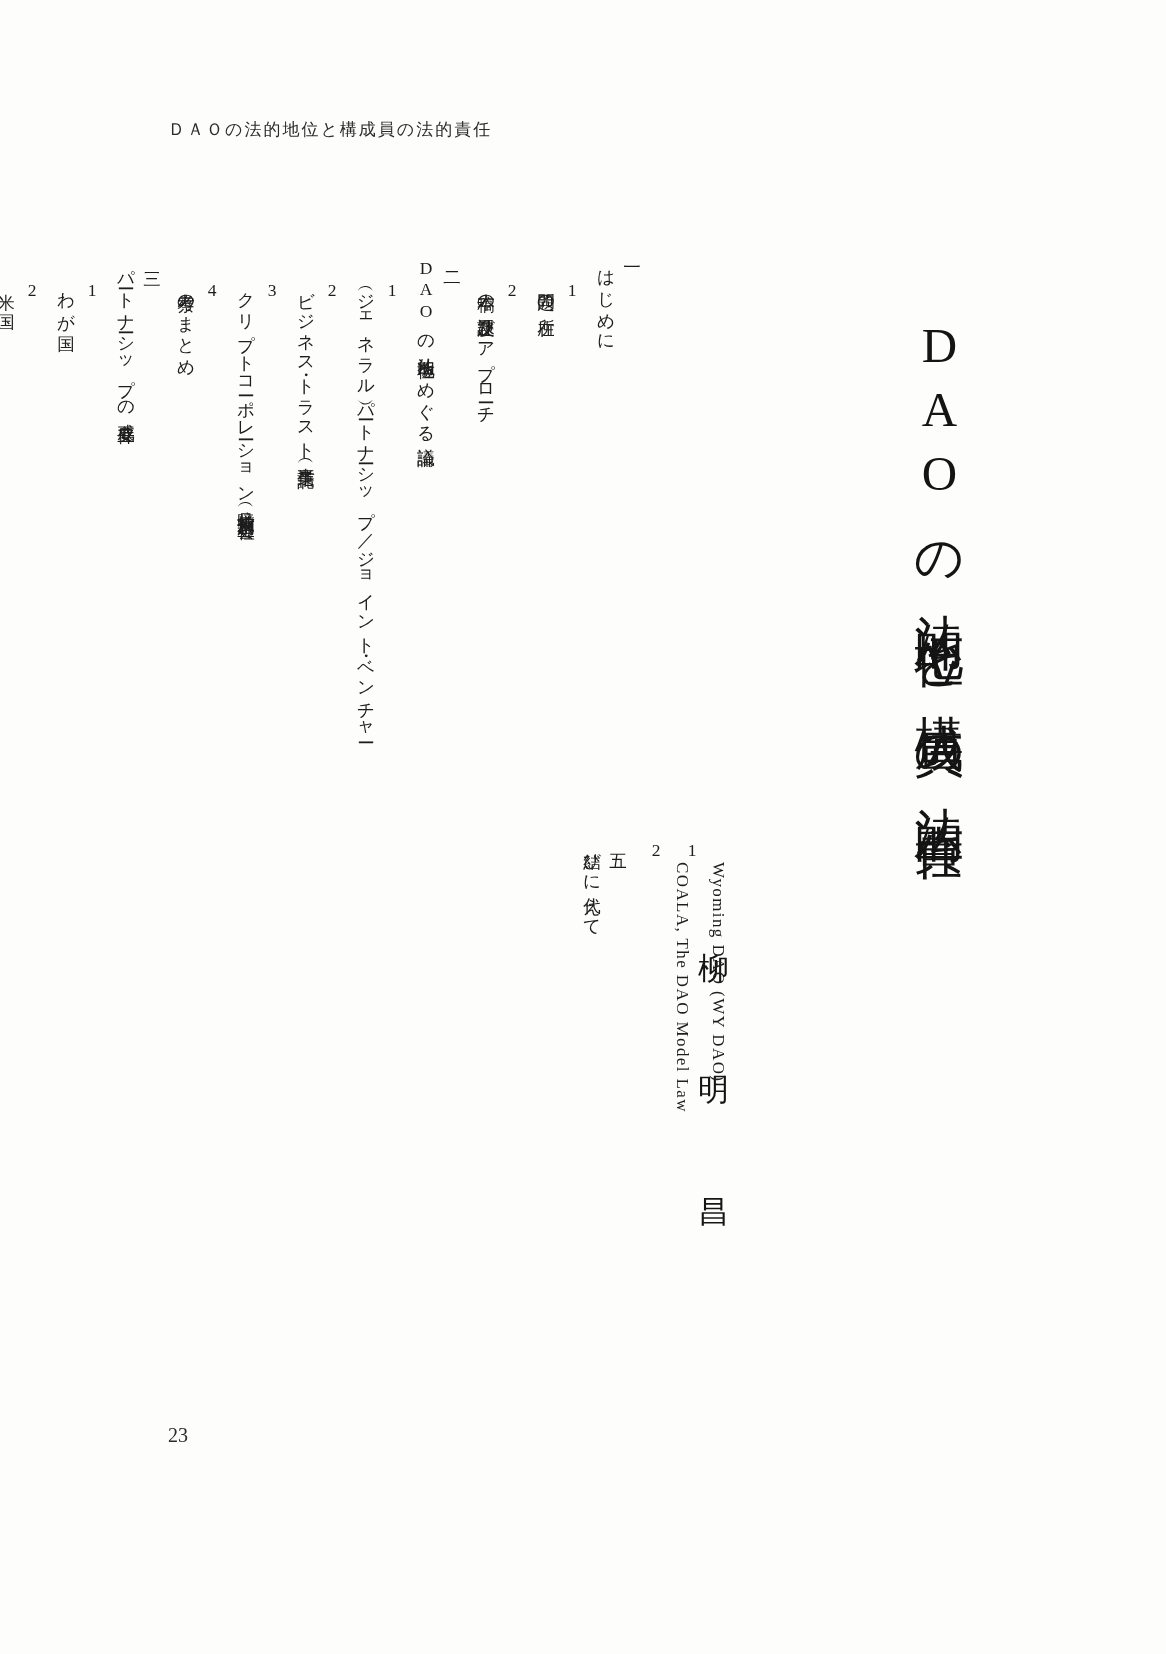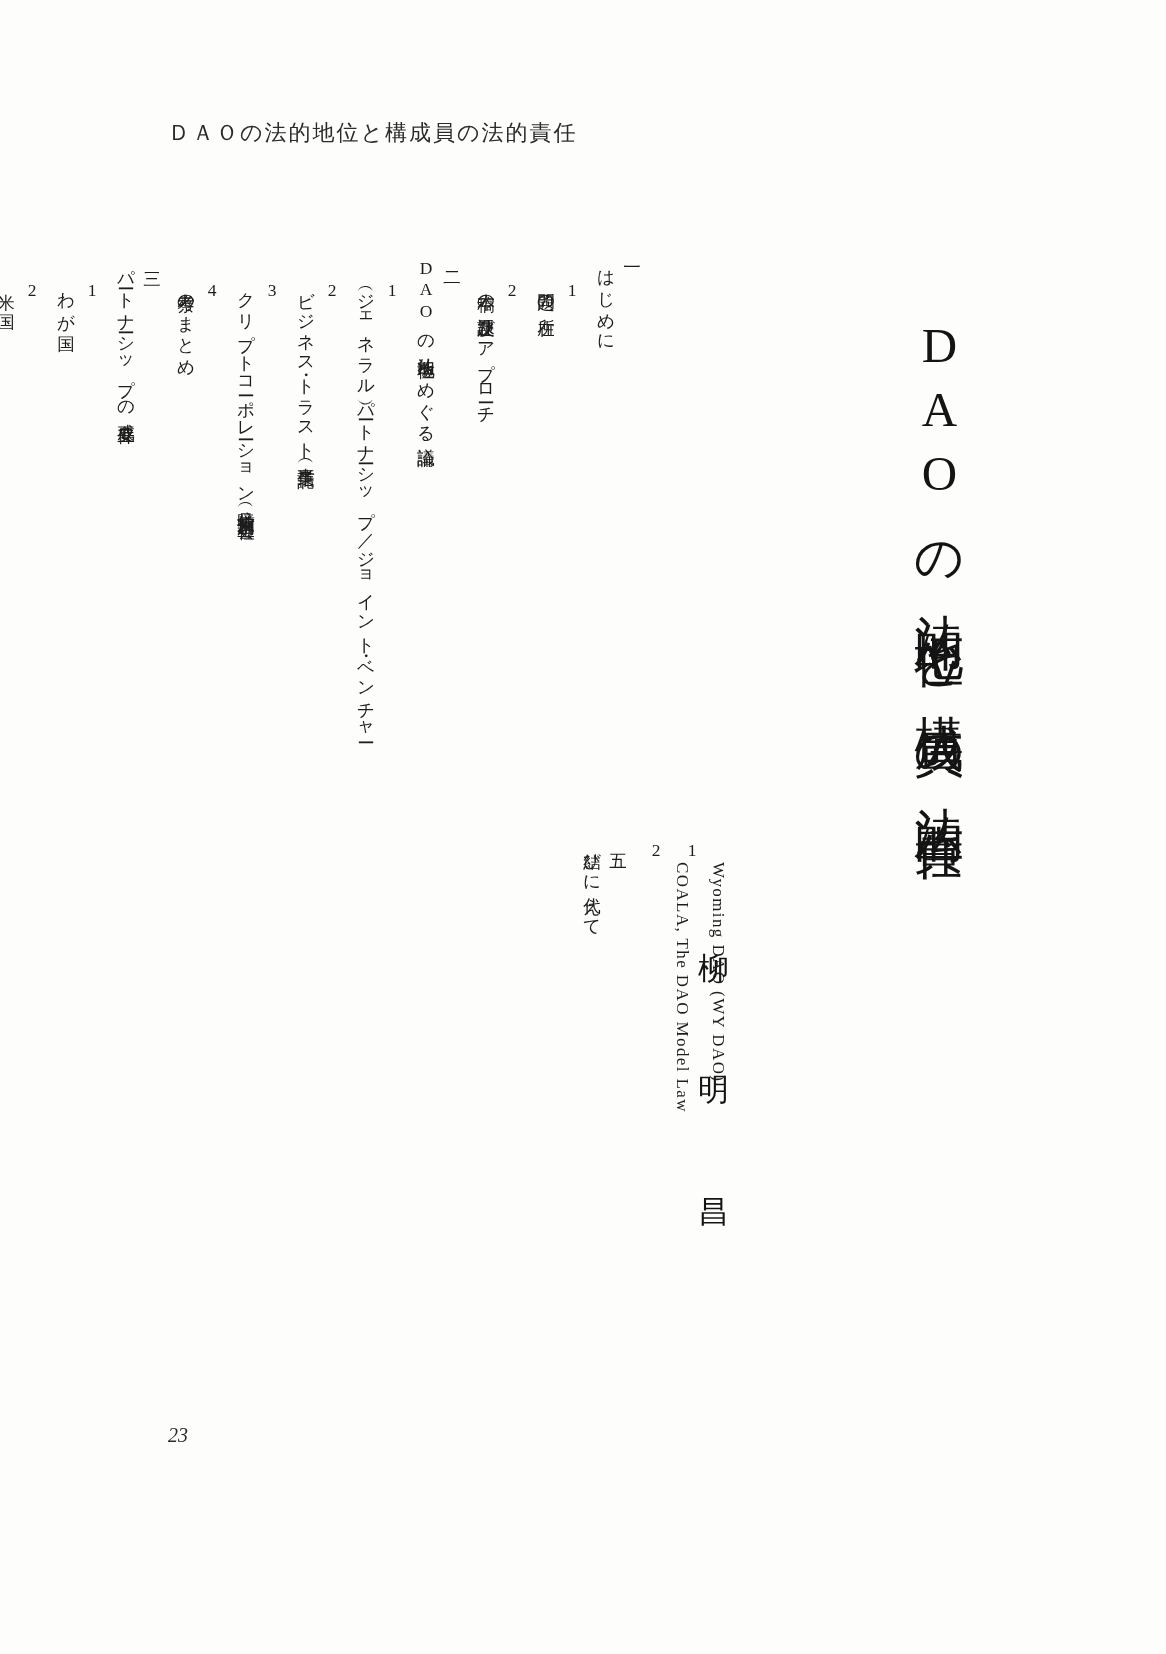--- a/index.html
+++ b/index.html
@@ -20,33 +20,32 @@
     position: absolute;
     inset: 0;
     background: #fdfdfc;
   }
 
   
   .running-head {
     position: absolute;
     top: 118px;
     left: 168px;
-    font-size: 22px;
+    font-size: 17px;
     letter-spacing: 2px;
     color: #2b2b2b;
     white-space: nowrap;
   }
 
   
   .folio {
     position: absolute;
     left: 168px;
     top: 1424px;
     font-size: 20px;
-    font-style: italic;
     color: #2b2b2b;
   }
 
   
   .vtext {
     writing-mode: vertical-rl;
     text-orientation: upright;
     -webkit-text-orientation: upright;
     font-feature-settings: "vert" 1;
     line-height: 1.6;

